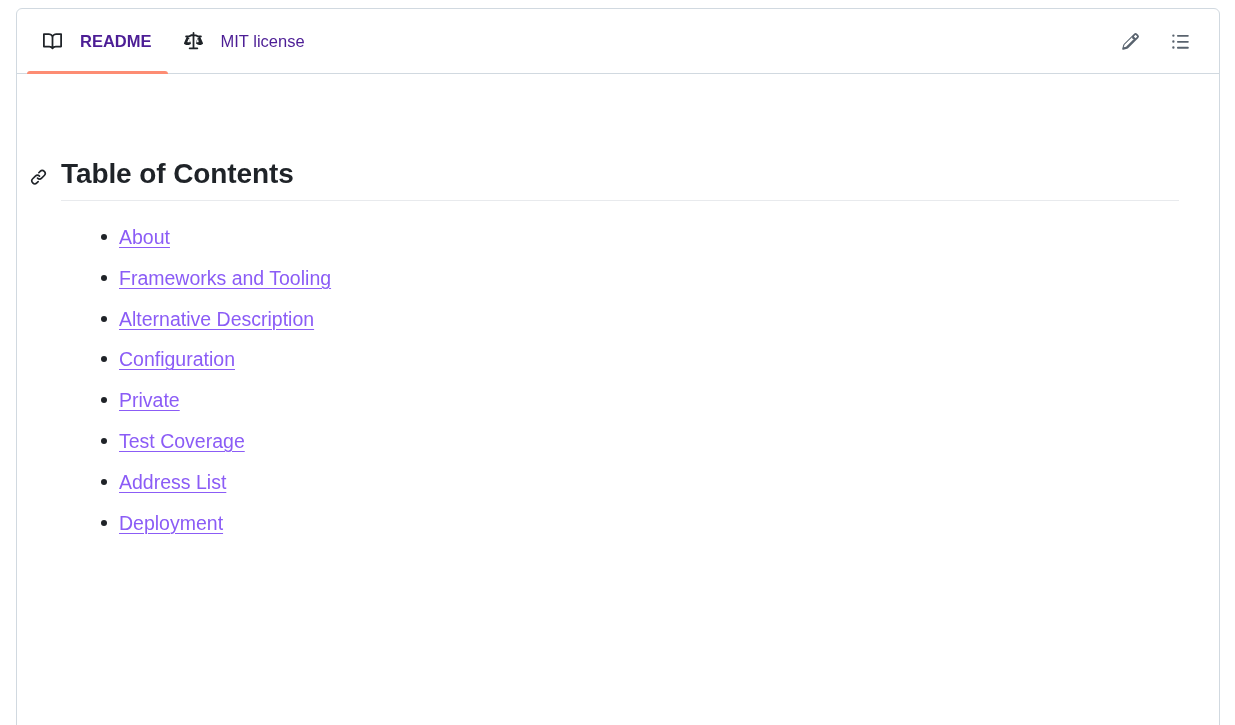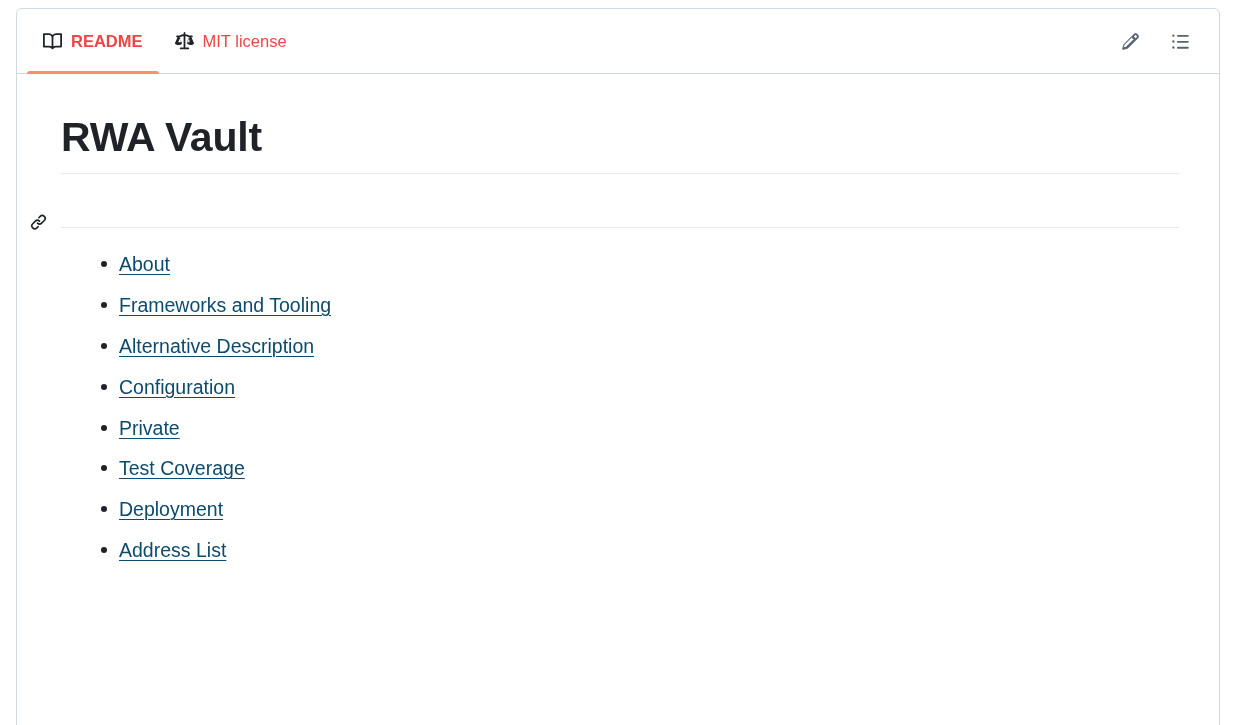--- a/index.html
+++ b/index.html
@@ -36,26 +36,26 @@
     height: 65px;
     box-sizing: border-box;
     border-bottom: 1px solid #d1d9e0;
     display: flex;
     align-items: center;
     padding: 0 10px 0 10px;
   }
   .tab {
     display: flex;
     align-items: center;
-    gap: 9px;
+    gap: 18px;
     height: 100%;
     padding: 0 16px;
     position: relative;
     cursor: pointer;
-    color: #ef4444;
+    color: #4c1d95;
     font-size: 16.5px;
     white-space: nowrap;
   }
   .tab .tab-label { line-height: 1; }
   .tab.active .tab-label { font-weight: 700; }
   .tab.active::after {
     content: "";
     position: absolute;
     left: 0;
     right: 0;
@@ -137,21 +137,21 @@
     content: "";
     position: absolute;
     left: -18px;
     top: 10px;
     width: 6px;
     height: 6px;
     border-radius: 50%;
     background: #1f2328;
   }
   ul#toc-list a {
-    color: #0c4a6e;
+    color: #8b5cf6;
     text-decoration: underline;
     text-underline-offset: 3px;
     text-decoration-thickness: 1.2px;
     cursor: pointer;
   }
 </style>
 </head>
 <body>
 
 <div id="readme-box">
@@ -186,35 +186,35 @@
         <svg width="19" height="19" viewBox="0 0 16 16" fill="currentColor" aria-hidden="true">
           <path d="M5.75 2.5h8.5a.75.75 0 0 1 0 1.5h-8.5a.75.75 0 0 1 0-1.5Zm0 5h8.5a.75.75 0 0 1 0 1.5h-8.5a.75.75 0 0 1 0-1.5Zm0 5h8.5a.75.75 0 0 1 0 1.5h-8.5a.75.75 0 0 1 0-1.5ZM2 14a1 1 0 1 1 0-2 1 1 0 0 1 0 2Zm1-6a1 1 0 1 1-2 0 1 1 0 0 1 2 0ZM2 4a1 1 0 1 1 0-2 1 1 0 0 1 0 2Z"></path>
         </svg>
       </button>
     </div>
 
   </div>
 
   <div id="markdown-body">
 
-    <h1 id="doc-title">RWA Vault</h1>
 
     <div class="h2-row">
       <span class="anchor-icon">
         <svg width="17" height="17" viewBox="0 0 16 16" fill="currentColor" aria-hidden="true">
           <path d="m7.775 3.275 1.25-1.25a3.5 3.5 0 1 1 4.95 4.95l-2.5 2.5a3.5 3.5 0 0 1-4.95 0 .751.751 0 0 1 .018-1.042.751.751 0 0 1 1.042-.018 1.998 1.998 0 0 0 2.83 0l2.5-2.5a2.002 2.002 0 0 0-2.83-2.83l-1.25 1.25a.751.751 0 0 1-1.042-.018.751.751 0 0 1-.018-1.042Zm-4.69 9.64a1.998 1.998 0 0 0 2.83 0l1.25-1.25a.751.751 0 0 1 1.042.018.751.751 0 0 1 .018 1.042l-1.25 1.25a3.5 3.5 0 1 1-4.95-4.95l2.5-2.5a3.5 3.5 0 0 1 4.95 0 .751.751 0 0 1-.018 1.042.751.751 0 0 1-1.042.018 1.998 1.998 0 0 0-2.83 0l-2.5 2.5a1.998 1.998 0 0 0 0 2.83Z"></path>
         </svg>
       </span>
+      <h2 id="toc-heading">Table of Contents</h2>
     </div>
 
     <ul id="toc-list">
       <li><a>About</a></li>
       <li><a>Frameworks and Tooling</a></li>
       <li><a>Alternative Description</a></li>
       <li><a>Configuration</a></li>
       <li><a>Private</a></li>
       <li><a>Test Coverage</a></li>
+      <li><a>Address List</a></li>
       <li><a>Deployment</a></li>
-      <li><a>Address List</a></li>
     </ul>
 
   </div>
 </div>
 
 </body></html>

